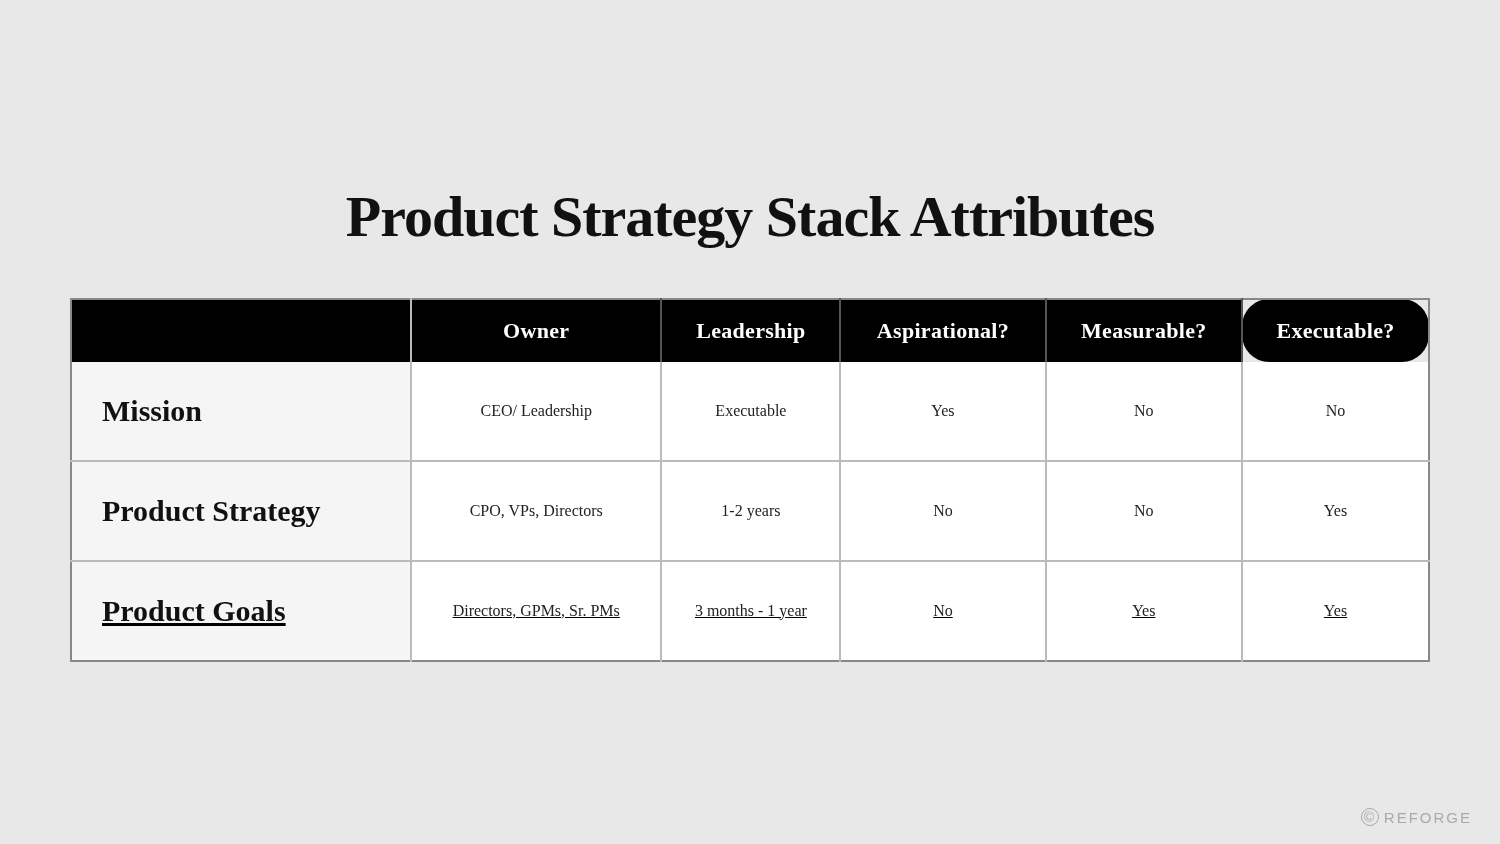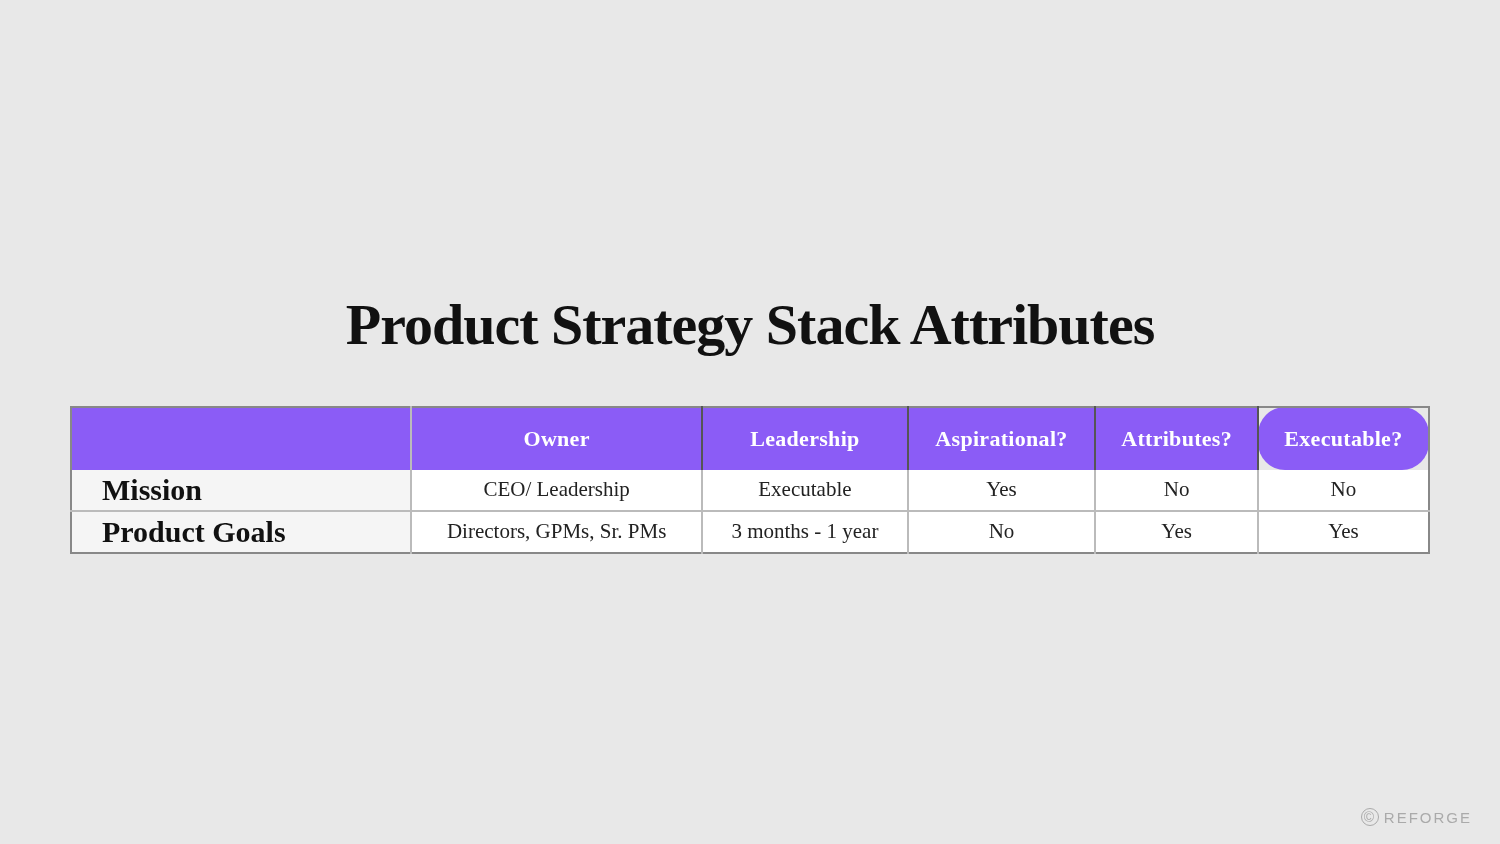--- a/index.html
+++ b/index.html
@@ -31,21 +31,21 @@
       width: 1360px;
     }
 
     table {
       width: 100%;
       border-collapse: collapse;
       border: 2px solid #888;
     }
 
     thead tr {
-      background-color: #8b5cf6;
+      background-color: #000000;
       color: #fff;
       margin-top: 22px;
     }
 
     thead th {
       font-size: 22px;
       font-weight: 700;
       text-align: center;
       padding: 18px 12px;
       border-right: 2px solid #555;
@@ -61,46 +61,47 @@
       background-color: transparent;
       border-right: 2px solid #bbb;
     }
 
     tbody tr {
       border-bottom: 2px solid #bbb;
     }
 
     tbody tr:last-child {
       border-bottom: none;
+      text-decoration: underline;
     }
 
     tbody td {
       border-right: 2px solid #bbb;
       text-align: center;
       vertical-align: middle;
-      padding: 3px 12px;
+      padding: 32px 12px;
       background-color: #fff;
     }
 
     tbody td:last-child {
       border-right: none;
     }
 
     tbody td.row-label {
       text-align: left;
       padding-left: 30px;
       background-color: #f5f5f5;
       font-size: 30px;
       font-weight: 800;
       color: #111;
       width: 340px;
     }
 
     tbody td.cell-value {
-      font-size: 21px;
+      font-size: 16px;
       color: #222;
       font-family: 'Georgia', serif;
     }
 
     .watermark {
       position: absolute;
       bottom: 18px;
       right: 28px;
       font-size: 15px;
       color: #aaa;
@@ -130,32 +131,40 @@
 <h1 class="page-title">Product Strategy Stack Attributes</h1>
 
 <div class="table-wrapper">
   <table>
     <thead>
       <tr>
         <th class="empty-header"></th>
         <th>Owner</th>
         <th>Leadership</th>
         <th>Aspirational?</th>
-        <th>Attributes?</th>
+        <th>Measurable?</th>
         <th>Executable?</th>
       </tr>
     </thead>
     <tbody id="table-body">
     <tr>
           <td class="row-label">Mission</td>
           <td class="cell-value">CEO/ Leadership</td>
           <td class="cell-value">Executable</td>
           <td class="cell-value">Yes</td>
           <td class="cell-value">No</td>
           <td class="cell-value">No</td>
+        </tr>
+        <tr>
+          <td class="row-label">Product Strategy</td>
+          <td class="cell-value">CPO, VPs, Directors</td>
+          <td class="cell-value">1-2 years</td>
+          <td class="cell-value">No</td>
+          <td class="cell-value">No</td>
+          <td class="cell-value">Yes</td>
         </tr>
         <tr>
           <td class="row-label">Product Goals</td>
           <td class="cell-value">Directors, GPMs, Sr. PMs</td>
           <td class="cell-value">3 months - 1 year</td>
           <td class="cell-value">No</td>
           <td class="cell-value">Yes</td>
           <td class="cell-value">Yes</td>
         </tr>
       </tbody>

